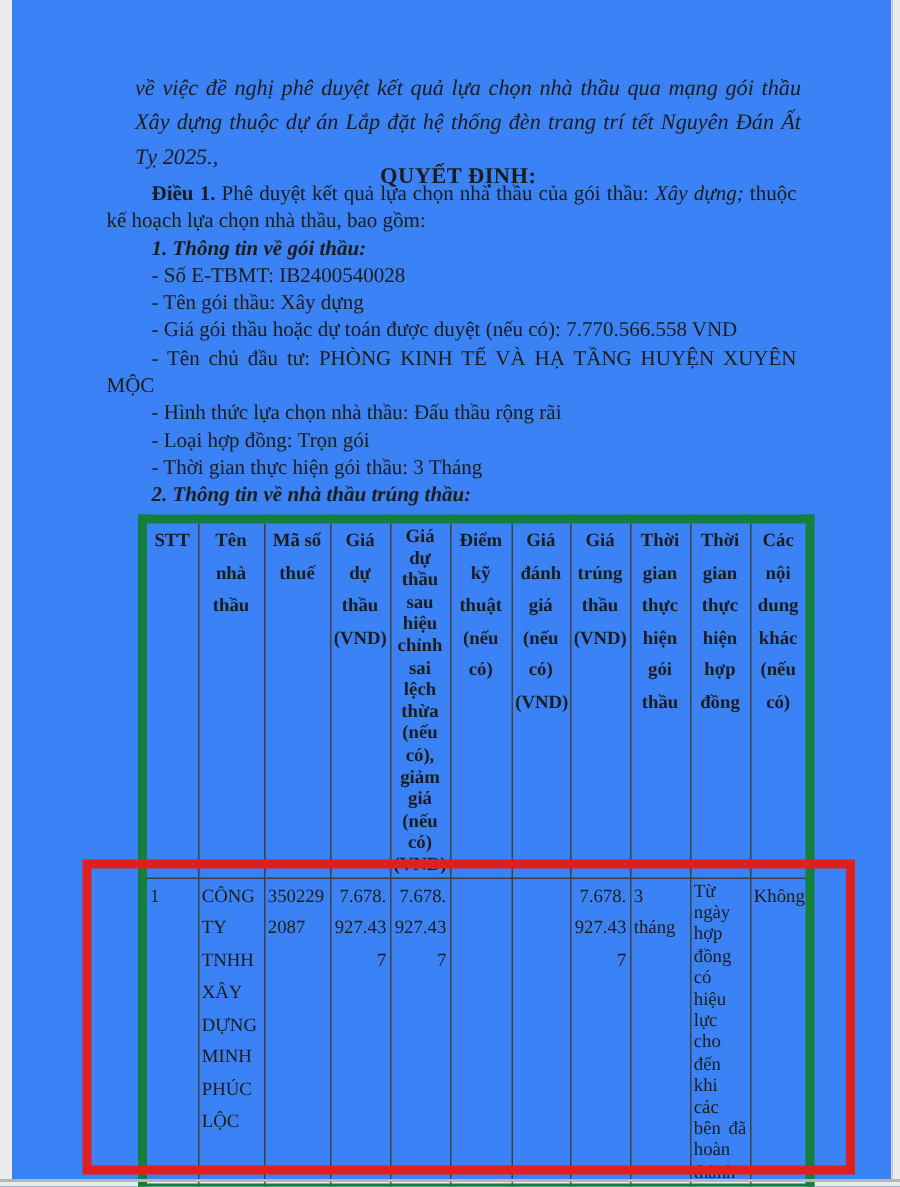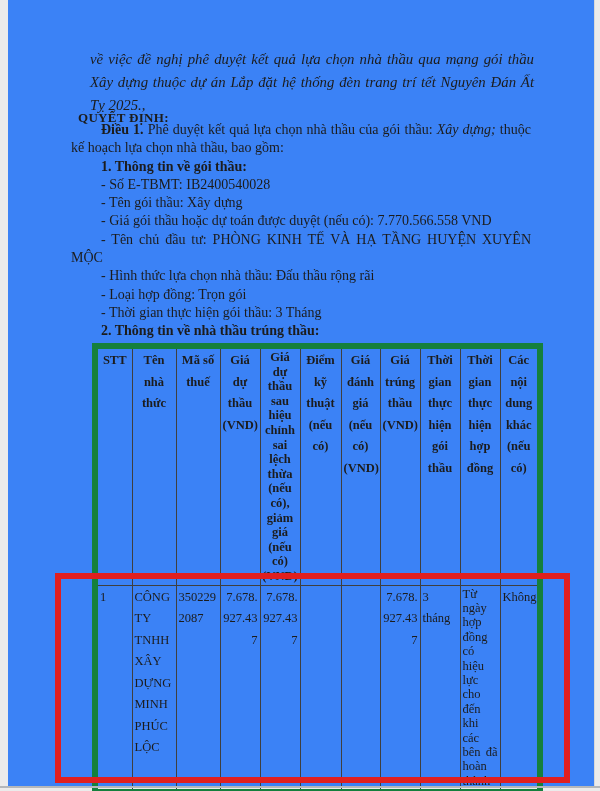--- a/index.html
+++ b/index.html
@@ -20,34 +20,35 @@
   .intro {
     position: absolute;
     left: 82px; top: 48px; width: 444px;
     font-style: italic;
     font-size: 14.8px; line-height: 23px;
     text-align: justify;
   }
   .decision-heading {
     position: absolute;
     left: 70px; top: 110px; width: 455px;
+    text-align: center;
     font-weight: bold;
-    font-size: 13px;
+    font-size: 15px;
     letter-spacing: 0.3px;
   }
   .body-text {
     position: absolute;
     left: 63px; top: 121px; width: 460px;
     font-size: 14px; line-height: 18.3px;
     text-align: justify;
   }
   .body-text p { text-indent: 30px; }
   .b { font-weight: bold; }
   .i { font-style: italic; }
-  .bi { font-weight: bold; }
+  .bi { font-weight: bold; font-style: italic; }
   .doc-table {
     position: absolute;
     left: 84px; top: 343px;
     border-collapse: collapse;
     table-layout: fixed;
     width: 445px;
     border: 6px solid #15803d;
     padding-left: 25px;
   }
   .doc-table th, .doc-table td {
@@ -117,21 +118,21 @@
         <col class="c6">
         <col class="c7">
         <col class="c8">
         <col class="c9">
         <col class="c10">
         <col class="c11">
     </colgroup>
     <thead>
       <tr>
         <th>STT</th>
-        <th>Tên nhà thức</th>
+        <th>Tên nhà thầu</th>
         <th>Mã số thuế</th>
         <th>Giá dự thầu (VND)</th>
         <th class="tight">Giá dự thầu sau hiệu chỉnh sai lệch thừa (nếu có), giảm giá (nếu có) (VND)</th>
         <th>Điểm kỹ thuật (nếu có)</th>
         <th>Giá đánh giá (nếu có) (VND)</th>
         <th>Giá trúng thầu (VND)</th>
         <th>Thời gian thực hiện gói thầu</th>
         <th>Thời gian thực hiện hợp đồng</th>
         <th>Các nội dung khác (nếu có)</th>
       </tr>

